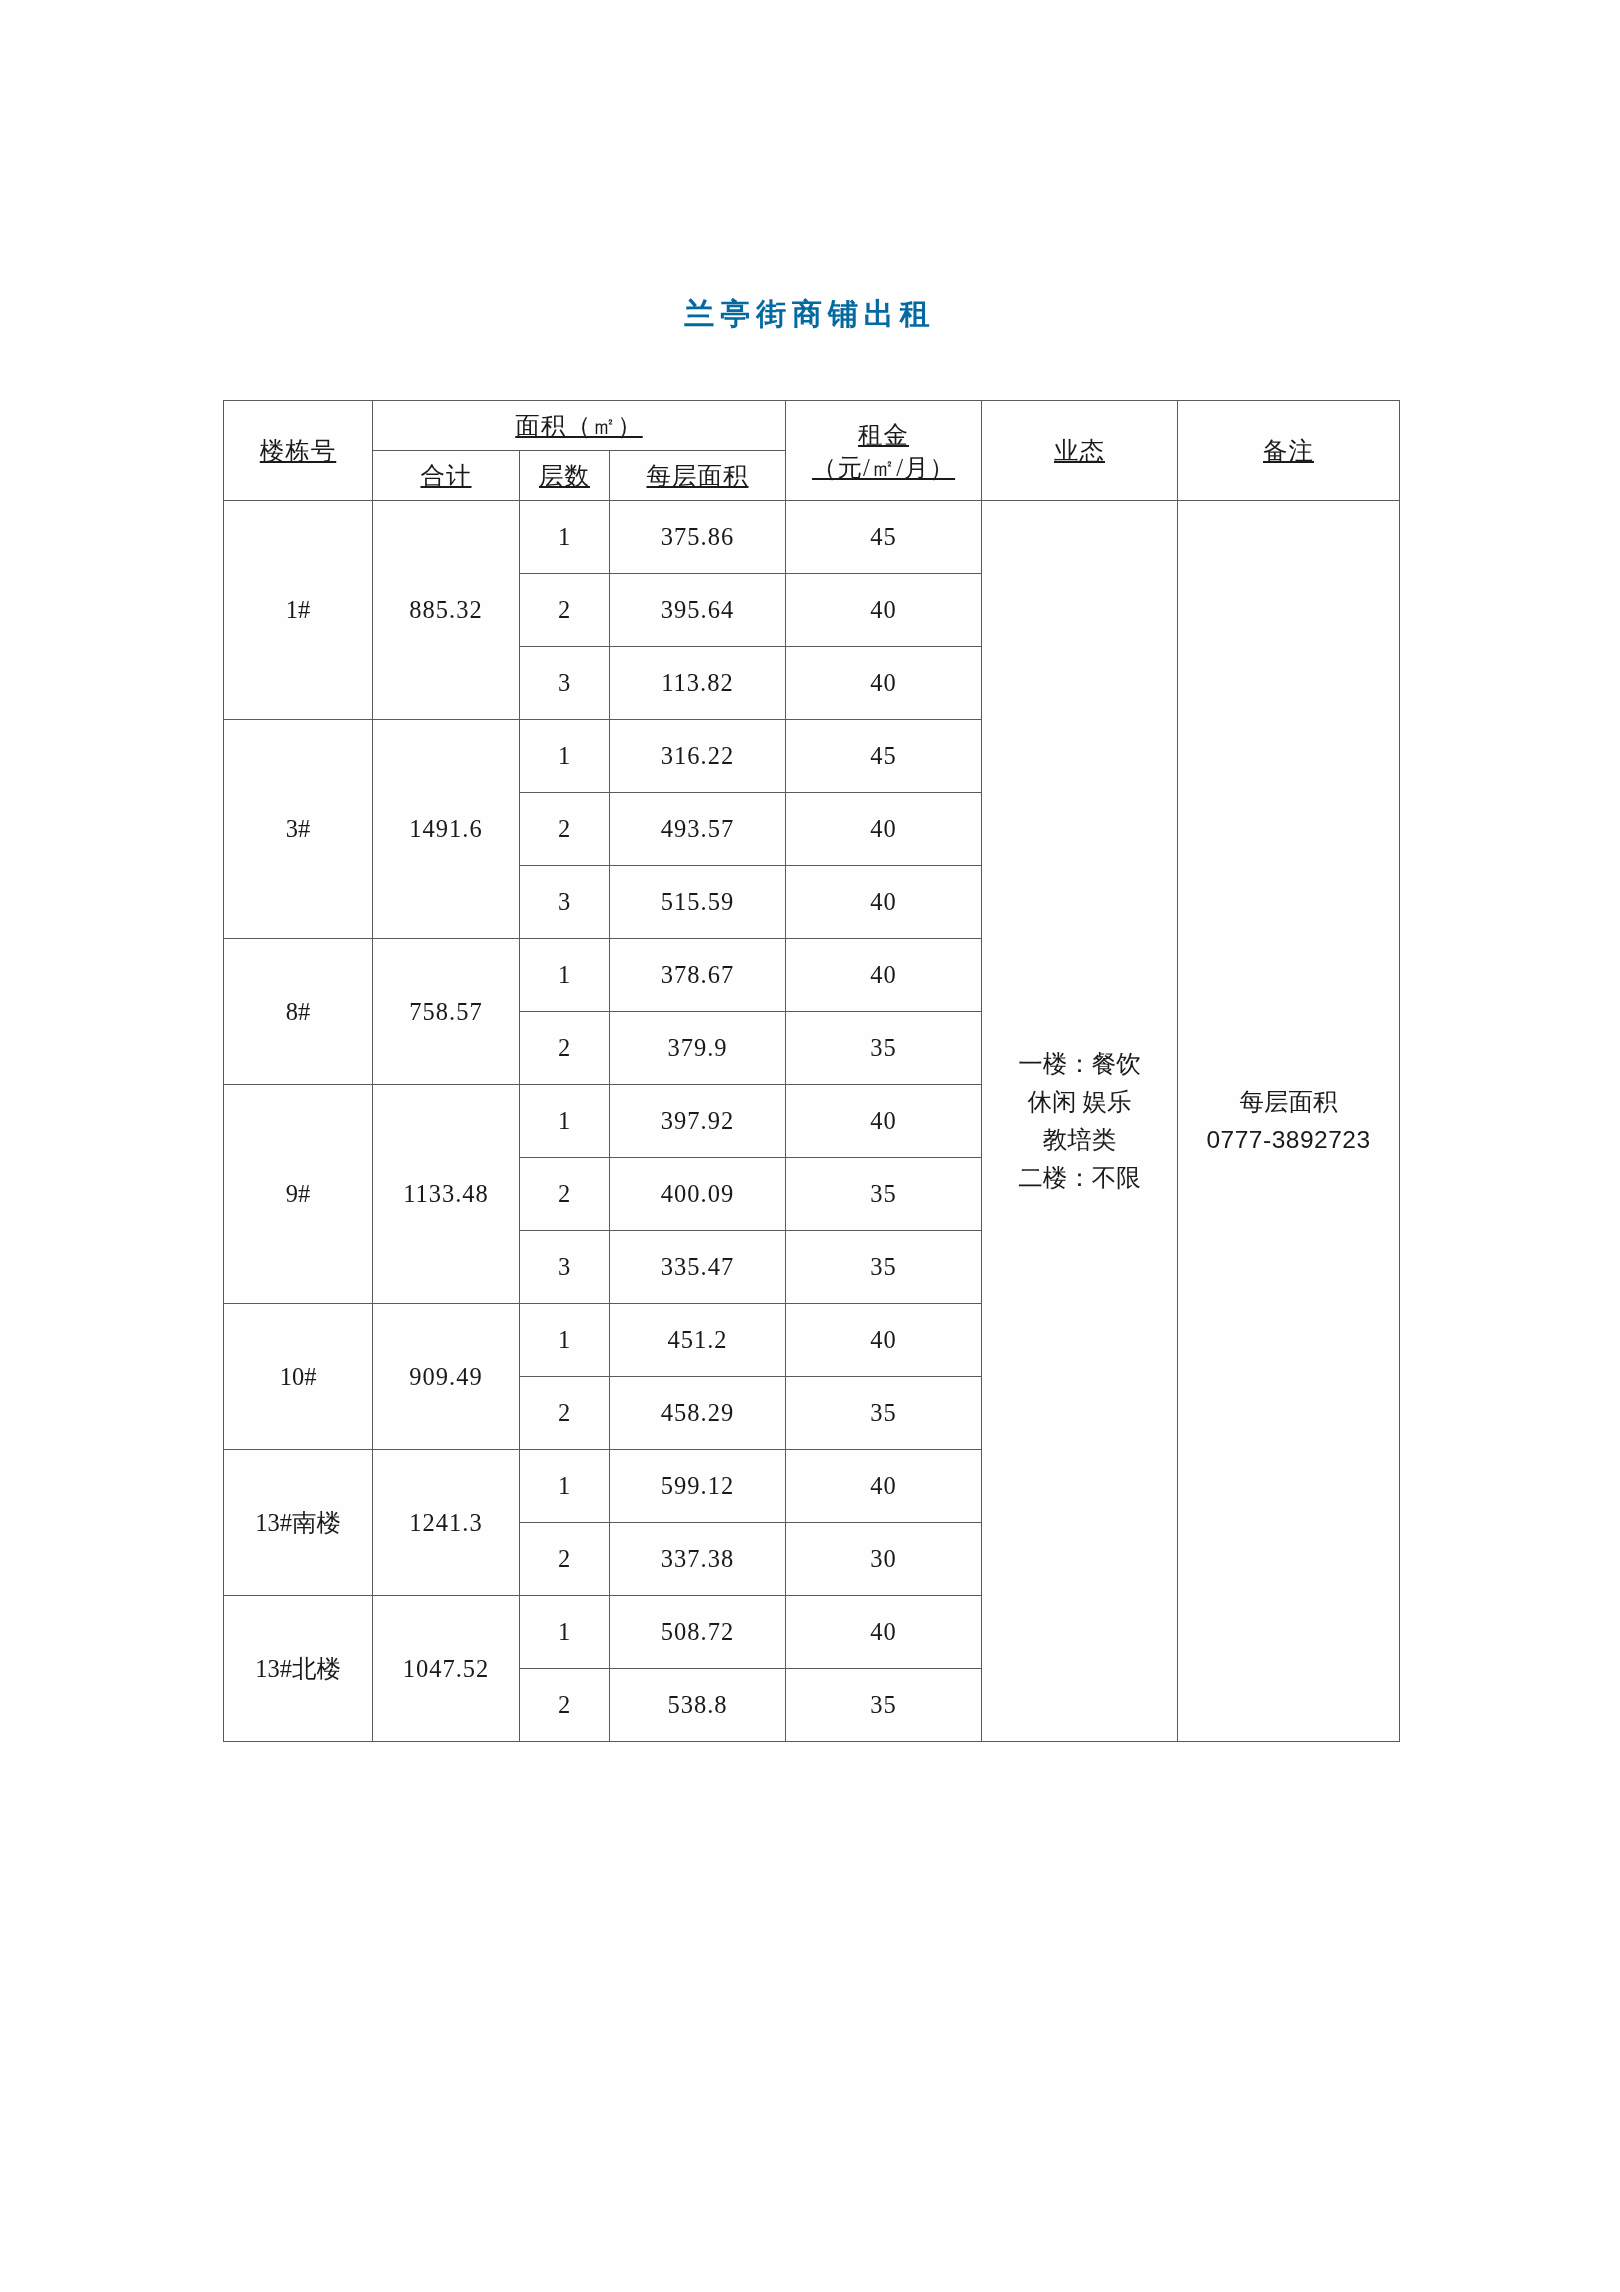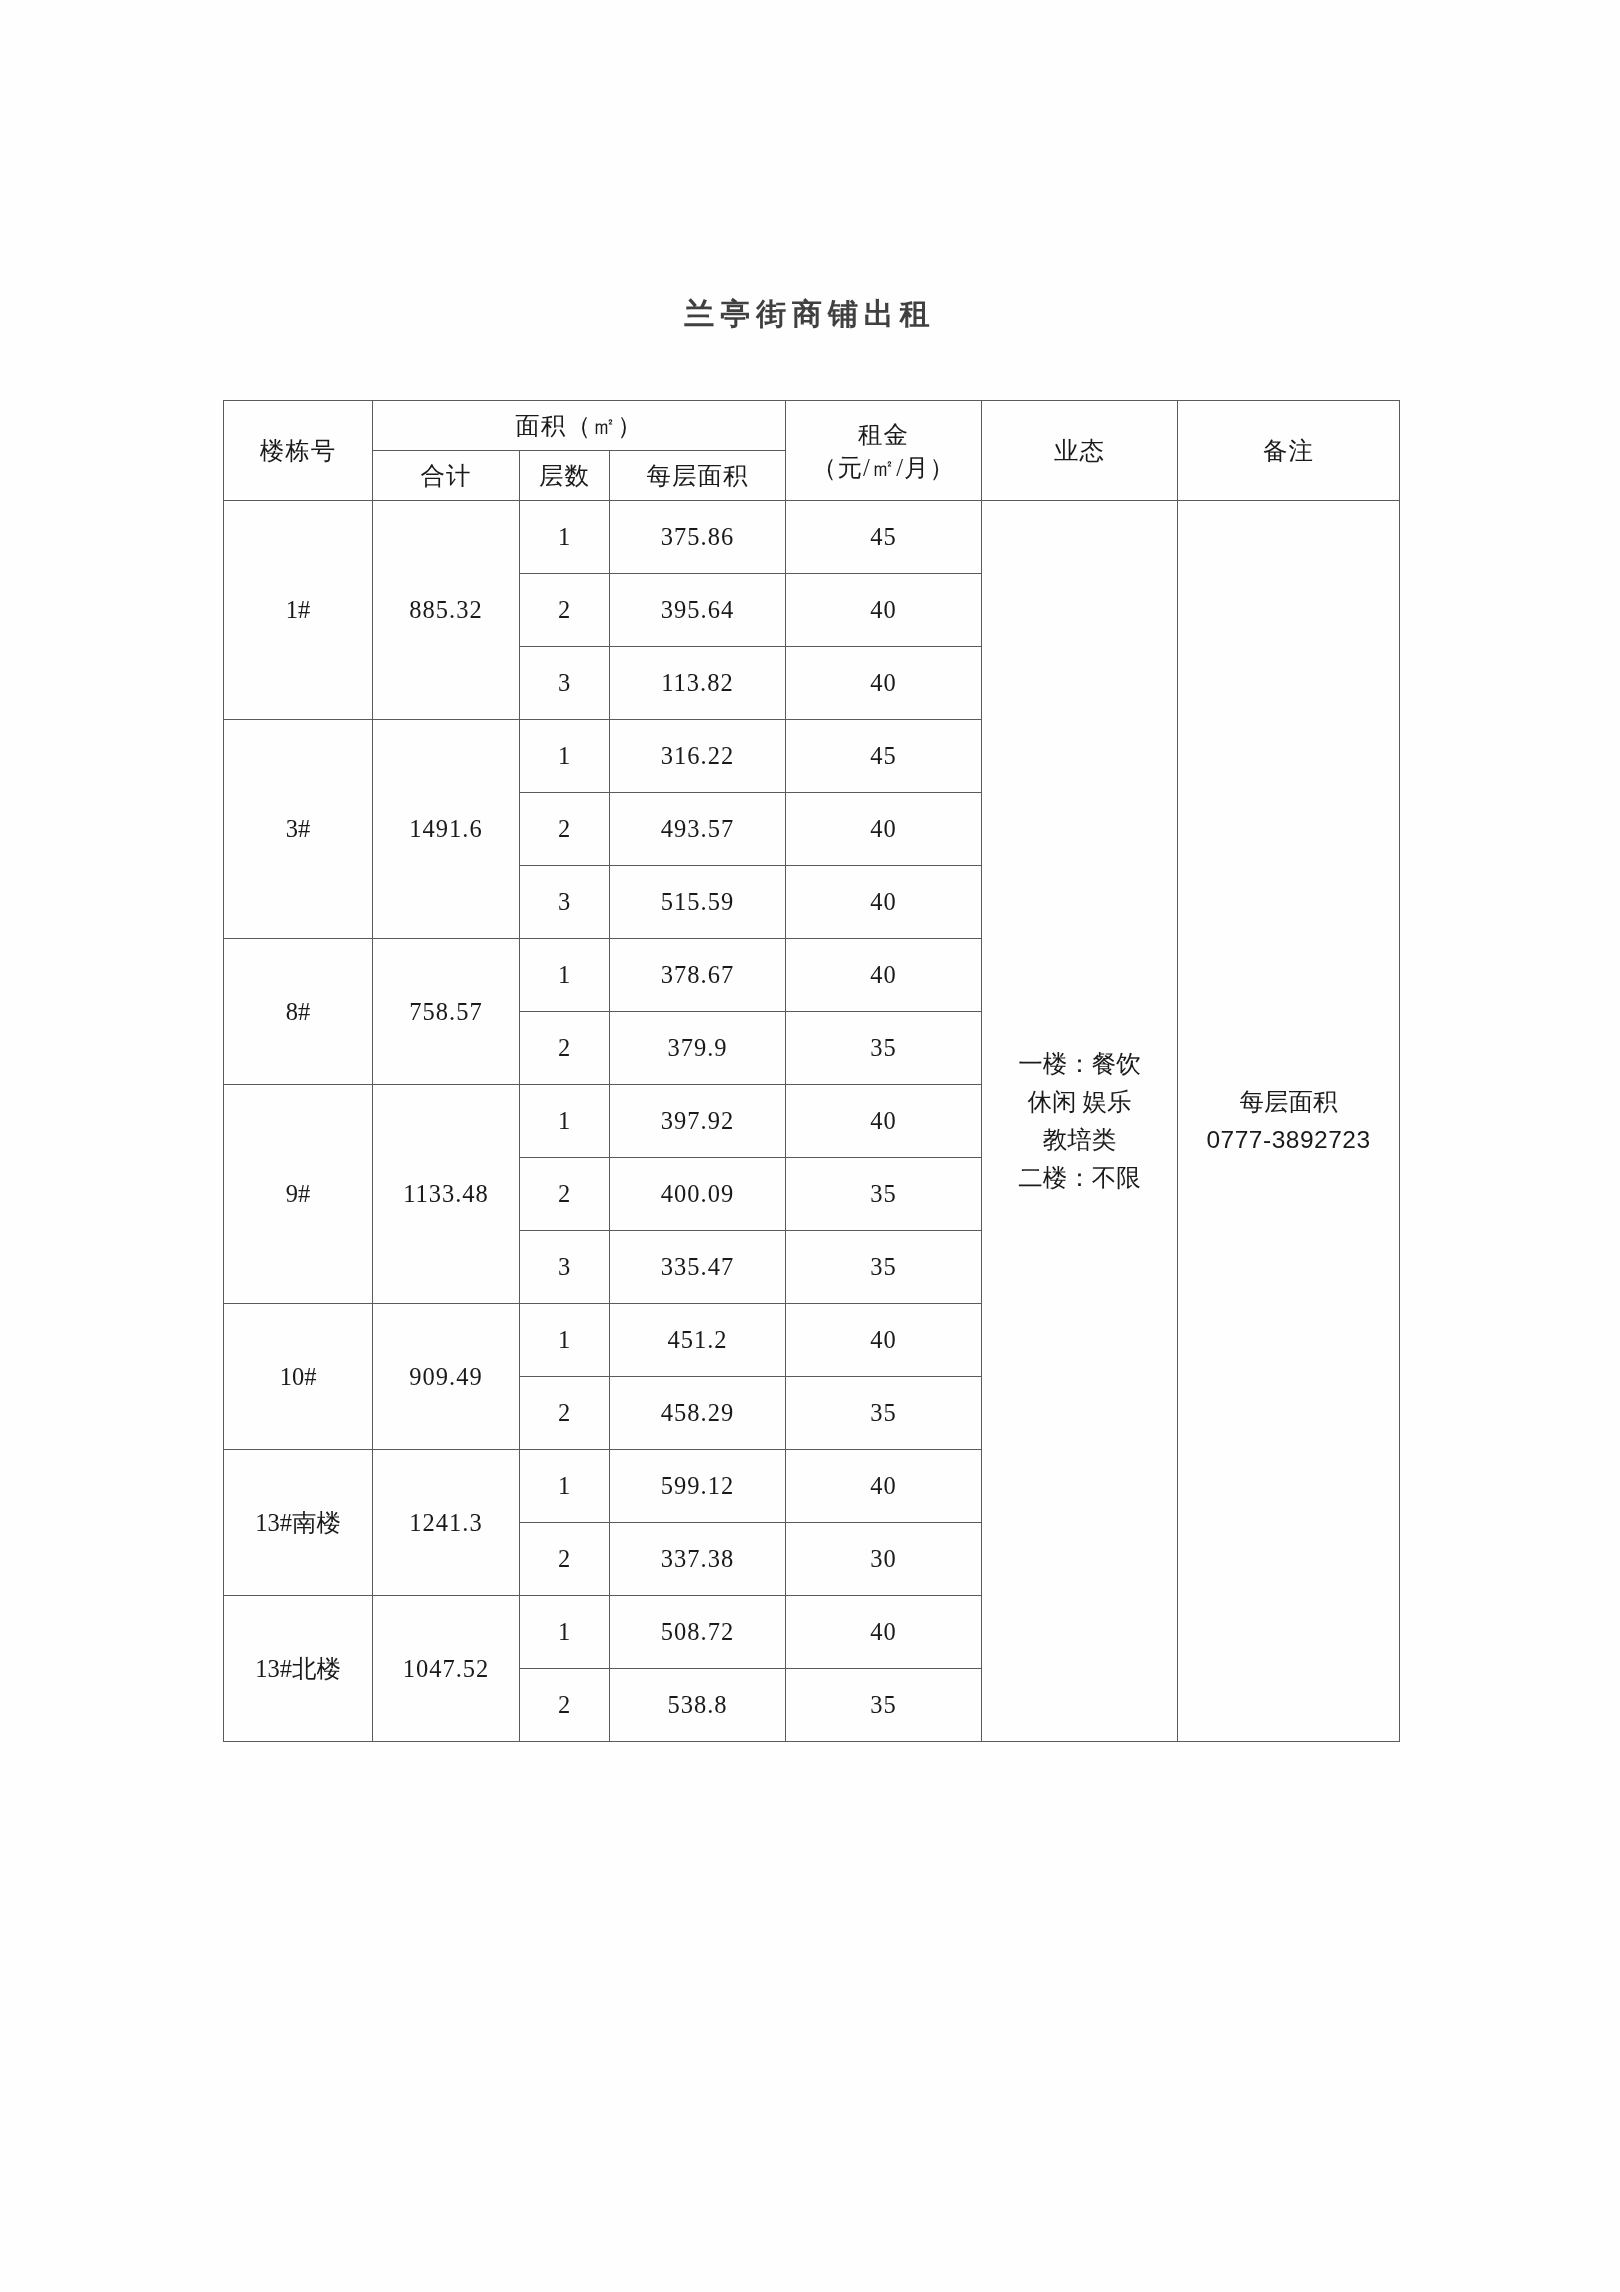--- a/index.html
+++ b/index.html
@@ -25,21 +25,21 @@
   .doc-title {
     position: absolute;
     left: 0;
     top: 294px;
     width: 1620px;
     text-align: center;
     font-family: "DejaVu Sans", sans-serif;
     font-size: 30px;
     font-weight: 700;
     letter-spacing: 5.9px;
-    color: #404040;
+    color: #0369a1;
   }
   table.rent-table {
     position: absolute;
     left: 223px;
     top: 400px;
     width: 1176px;
     border-collapse: collapse;
     table-layout: fixed;
   }
   table.rent-table td, table.rent-table th {
@@ -48,20 +48,21 @@
     vertical-align: middle;
     font-weight: normal;
     font-size: 24.5px;
     font-family: "Liberation Serif", serif;
     padding: 0;
   }
   .cjk {
     font-family: "DejaVu Sans", sans-serif;
     font-size: 23.5px;
     letter-spacing: 1px;
+    text-decoration: underline;
   }
   .hdr {
     height: 49px;
   }
   .col-building { width: 149px; }
   .col-total    { width: 147px; }
   .col-floor    { width: 90px; }
   .col-each     { width: 176px; }
   .col-rent     { width: 196px; }
   .col-type     { width: 196px; }

